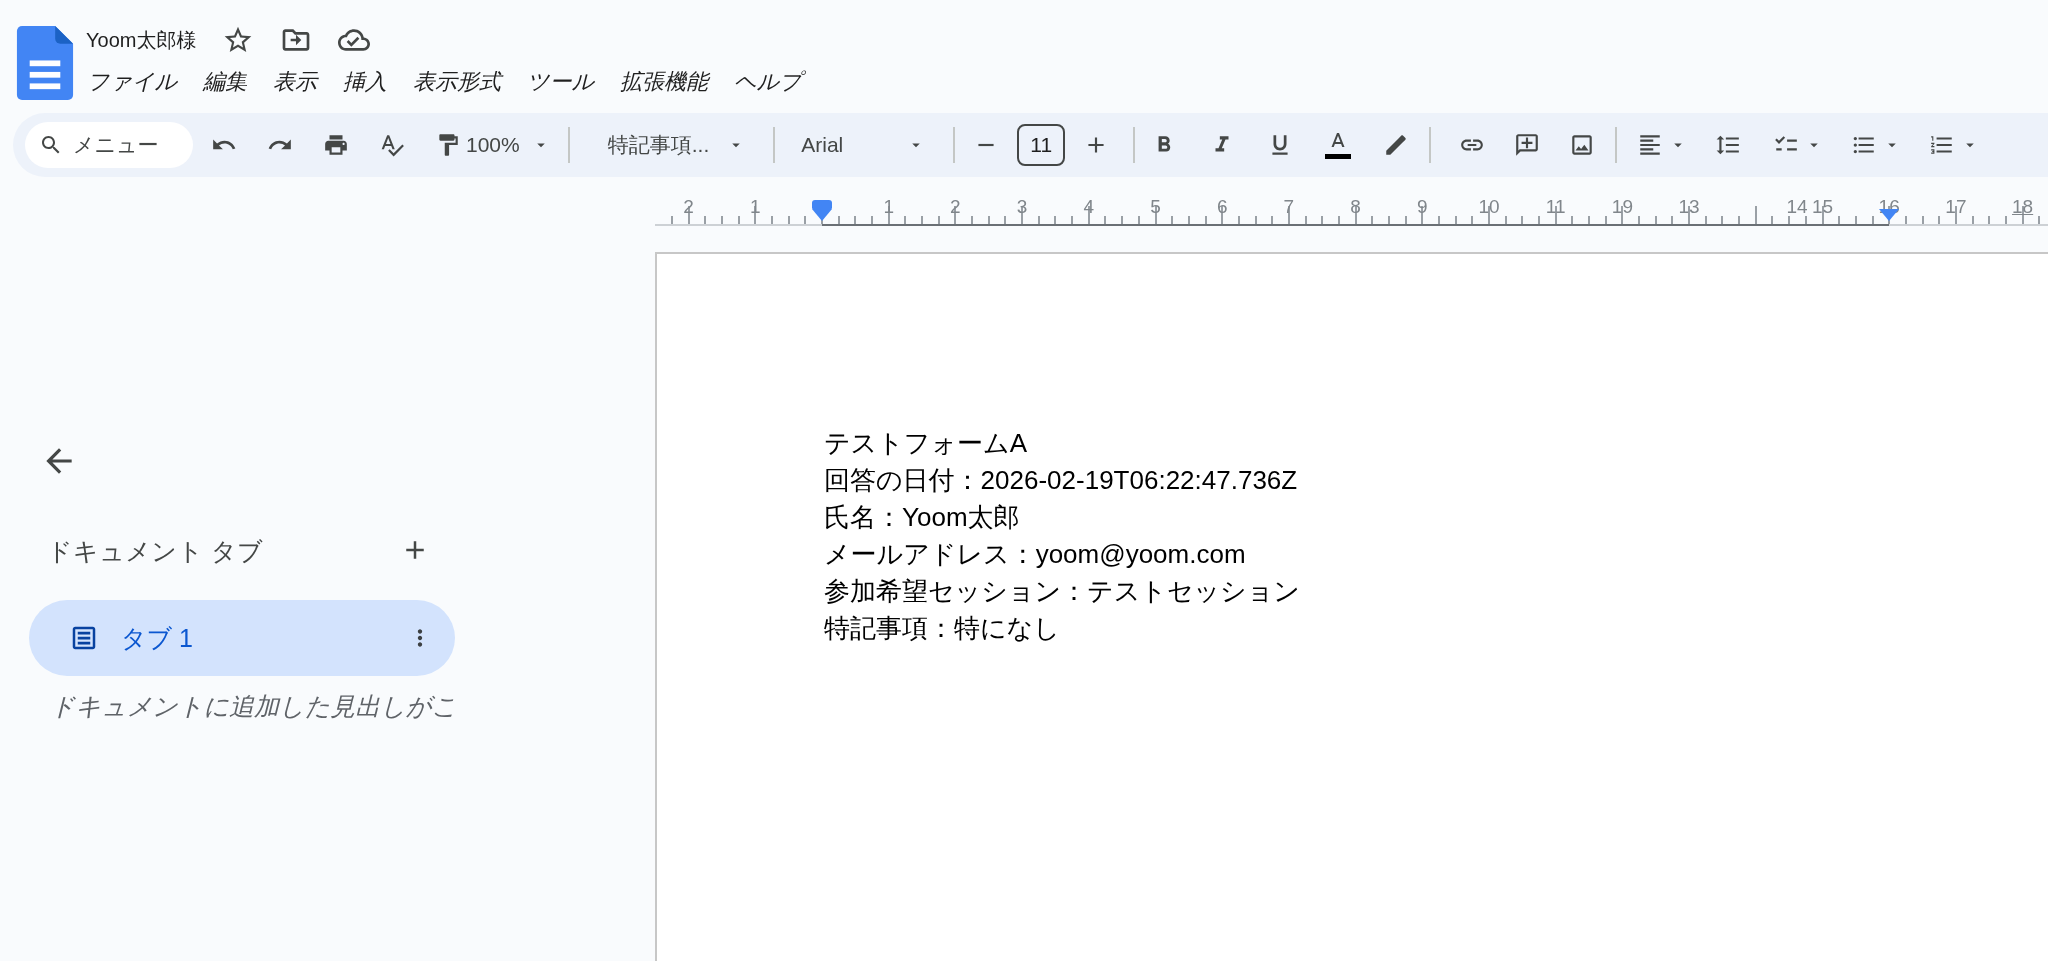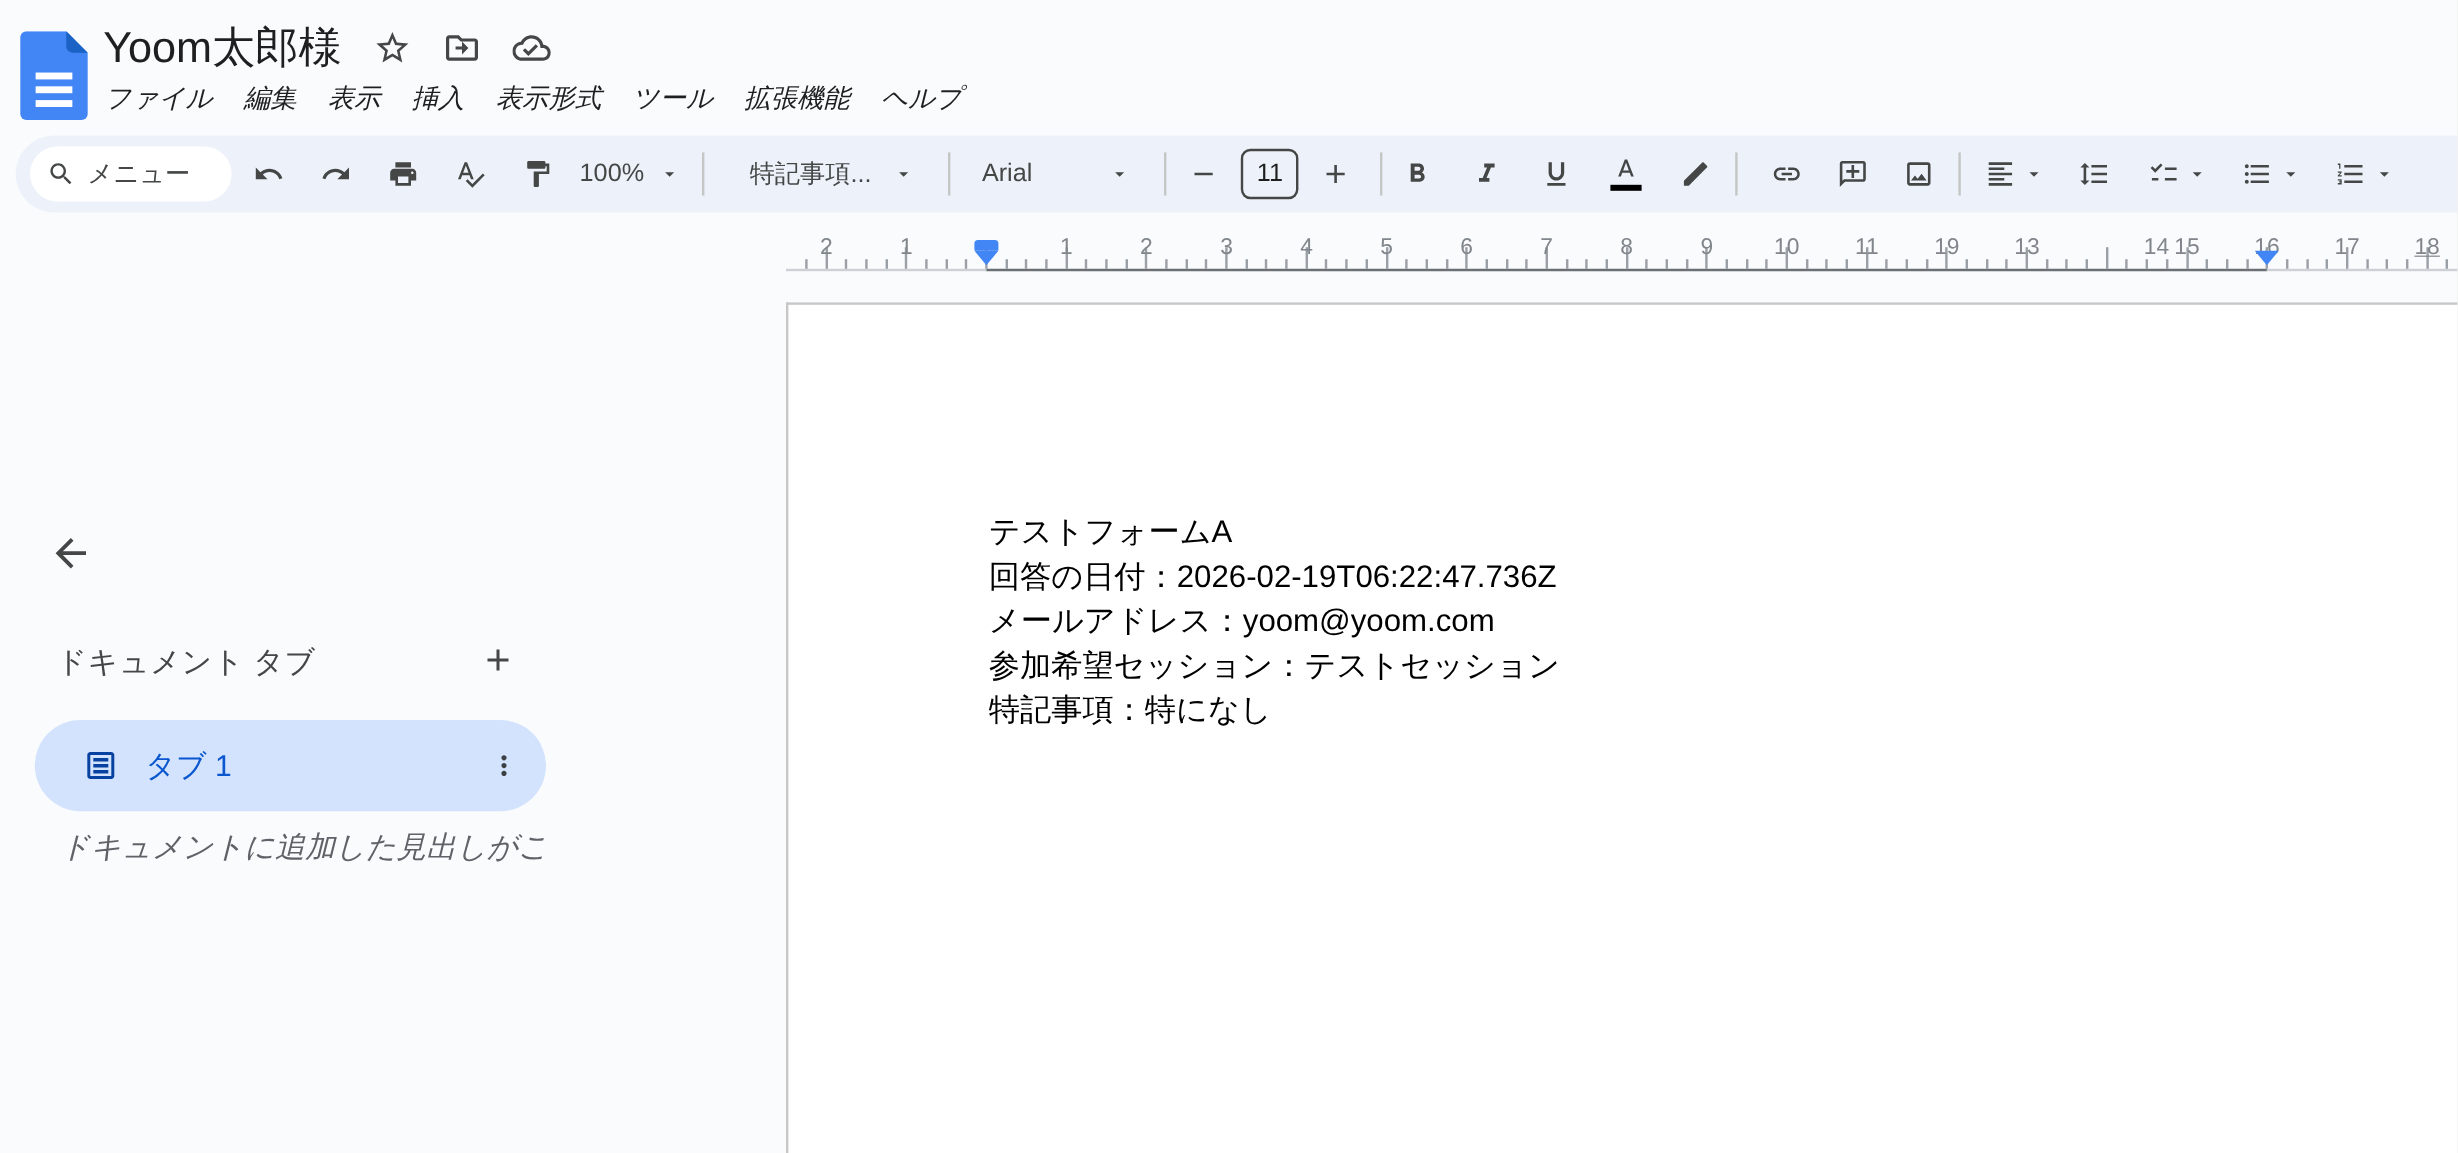--- a/index.html
+++ b/index.html
@@ -9,21 +9,21 @@
     --docs_logo_blue:#4285f4; --docs_logo_fold:#1b62c5;
   }
   *{box-sizing:border-box;margin:0;padding:0}
   html,body{background:#e8e8e8}
   body{font-family:"Liberation Sans","DejaVu Sans",sans-serif;}
   .stage{position:relative;width:2048px;height:961px;background:var(--app_bg);overflow:hidden;}
 
   
   .docs-logo{position:absolute;left:16px;top:26px;width:58px;height:74px;}
   .title-row{position:absolute;left:86px;top:18px;height:44px;display:flex;align-items:center;gap:26px;}
-  .doc-title{font-size:36px;color:var(--text_dark);}
+  .doc-title{font-size:20px;color:var(--text_dark);}
   .title-ic{width:32px;height:32px;fill:var(--icon_gray);flex:0 0 auto;cursor:pointer;}
   .menubar{position:absolute;left:74px;top:64px;height:36px;display:flex;align-items:center;}
   .menu-item{font-size:22px;color:var(--text_dark);padding:0 13px;line-height:36px;border-radius:18px;cursor:pointer;font-style:italic;}
 
   
   .toolbar{position:absolute;left:13px;top:113px;width:2060px;height:64px;background:var(--toolbar_bg);
            border-radius:32px 0 0 32px;display:flex;align-items:center;padding-left:12px;}
   .search-pill{width:168px;height:46px;border-radius:23px;background:#fff;display:flex;align-items:center;
                padding-left:14px;gap:10px;cursor:pointer;flex:0 0 auto;}
   .search-pill span{font-size:21px;color:var(--icon_gray);}
@@ -141,21 +141,21 @@
             <path d="M12.45 16h2.09L9.43 3H7.57L2.46 16h2.09l1.12-3h5.64l1.14 3zm-6.02-5L8.5 5.48 10.57 11H6.43zm15.16.59l-8.09 8.09L9.83 16l-1.41 1.41 5.09 5.09L23 13l-1.41-1.41z"></path>
           </svg>
         </div>
       <div class="tbtn">
           <svg viewBox="0 0 24 24">
             <path d="M18 4V3c0-.55-.45-1-1-1H5c-.55 0-1 .45-1 1v4c0 .55.45 1 1 1h12c.55 0 1-.45 1-1V6h1v4H9v11c0 .55.45 1 1 1h2c.55 0 1-.45 1-1v-9h8V4h-3z"></path>
           </svg>
         </div>
     </div>
 
-    <div class="tgroup" style="margin-left:18px;gap:12px;text-align:center;">
+    <div class="tgroup" style="margin-left:1px;gap:12px;text-align:center;">
       <span class="ttext">100%</span>
       <svg class="caret" viewBox="0 0 24 24">
           <path d="M7 10l5 5 5-5z"></path>
         </svg>
     </div>
 
     <div class="sep" style="margin-left:18px;"></div>
 
     <div class="tgroup" style="margin-left:38px;gap:18px;">
       <span class="ttext">特記事項...</span>
@@ -402,20 +402,21 @@
       <div class="num" style="left:1367.6000000000001px;text-decoration:underline;">18</div>
       <div class="marker-rect" style="left:167px;"></div>
       <div class="marker-tri" style="left:167px;"></div>
       <div class="marker-tri" style="left:1234.2px;"></div>
     </div>
 
   <div class="page">
     <div class="doc-text">
       <div>テストフォームA</div>
       <div>回答の日付：2026-02-19T06:22:47.736Z</div>
+      <div>氏名：Yoom太郎</div>
       <div>メールアドレス：yoom@yoom.com</div>
       <div>参加希望セッション：テストセッション</div>
       <div>特記事項：特になし</div>
     </div>
   </div>
 
   <div class="sidebar">
     <div class="back-btn">
       <svg viewBox="0 0 24 24">
           <path d="M20 11H7.83l5.59-5.59L12 4l-8 8 8 8 1.41-1.41L7.83 13H20v-2z"></path>

